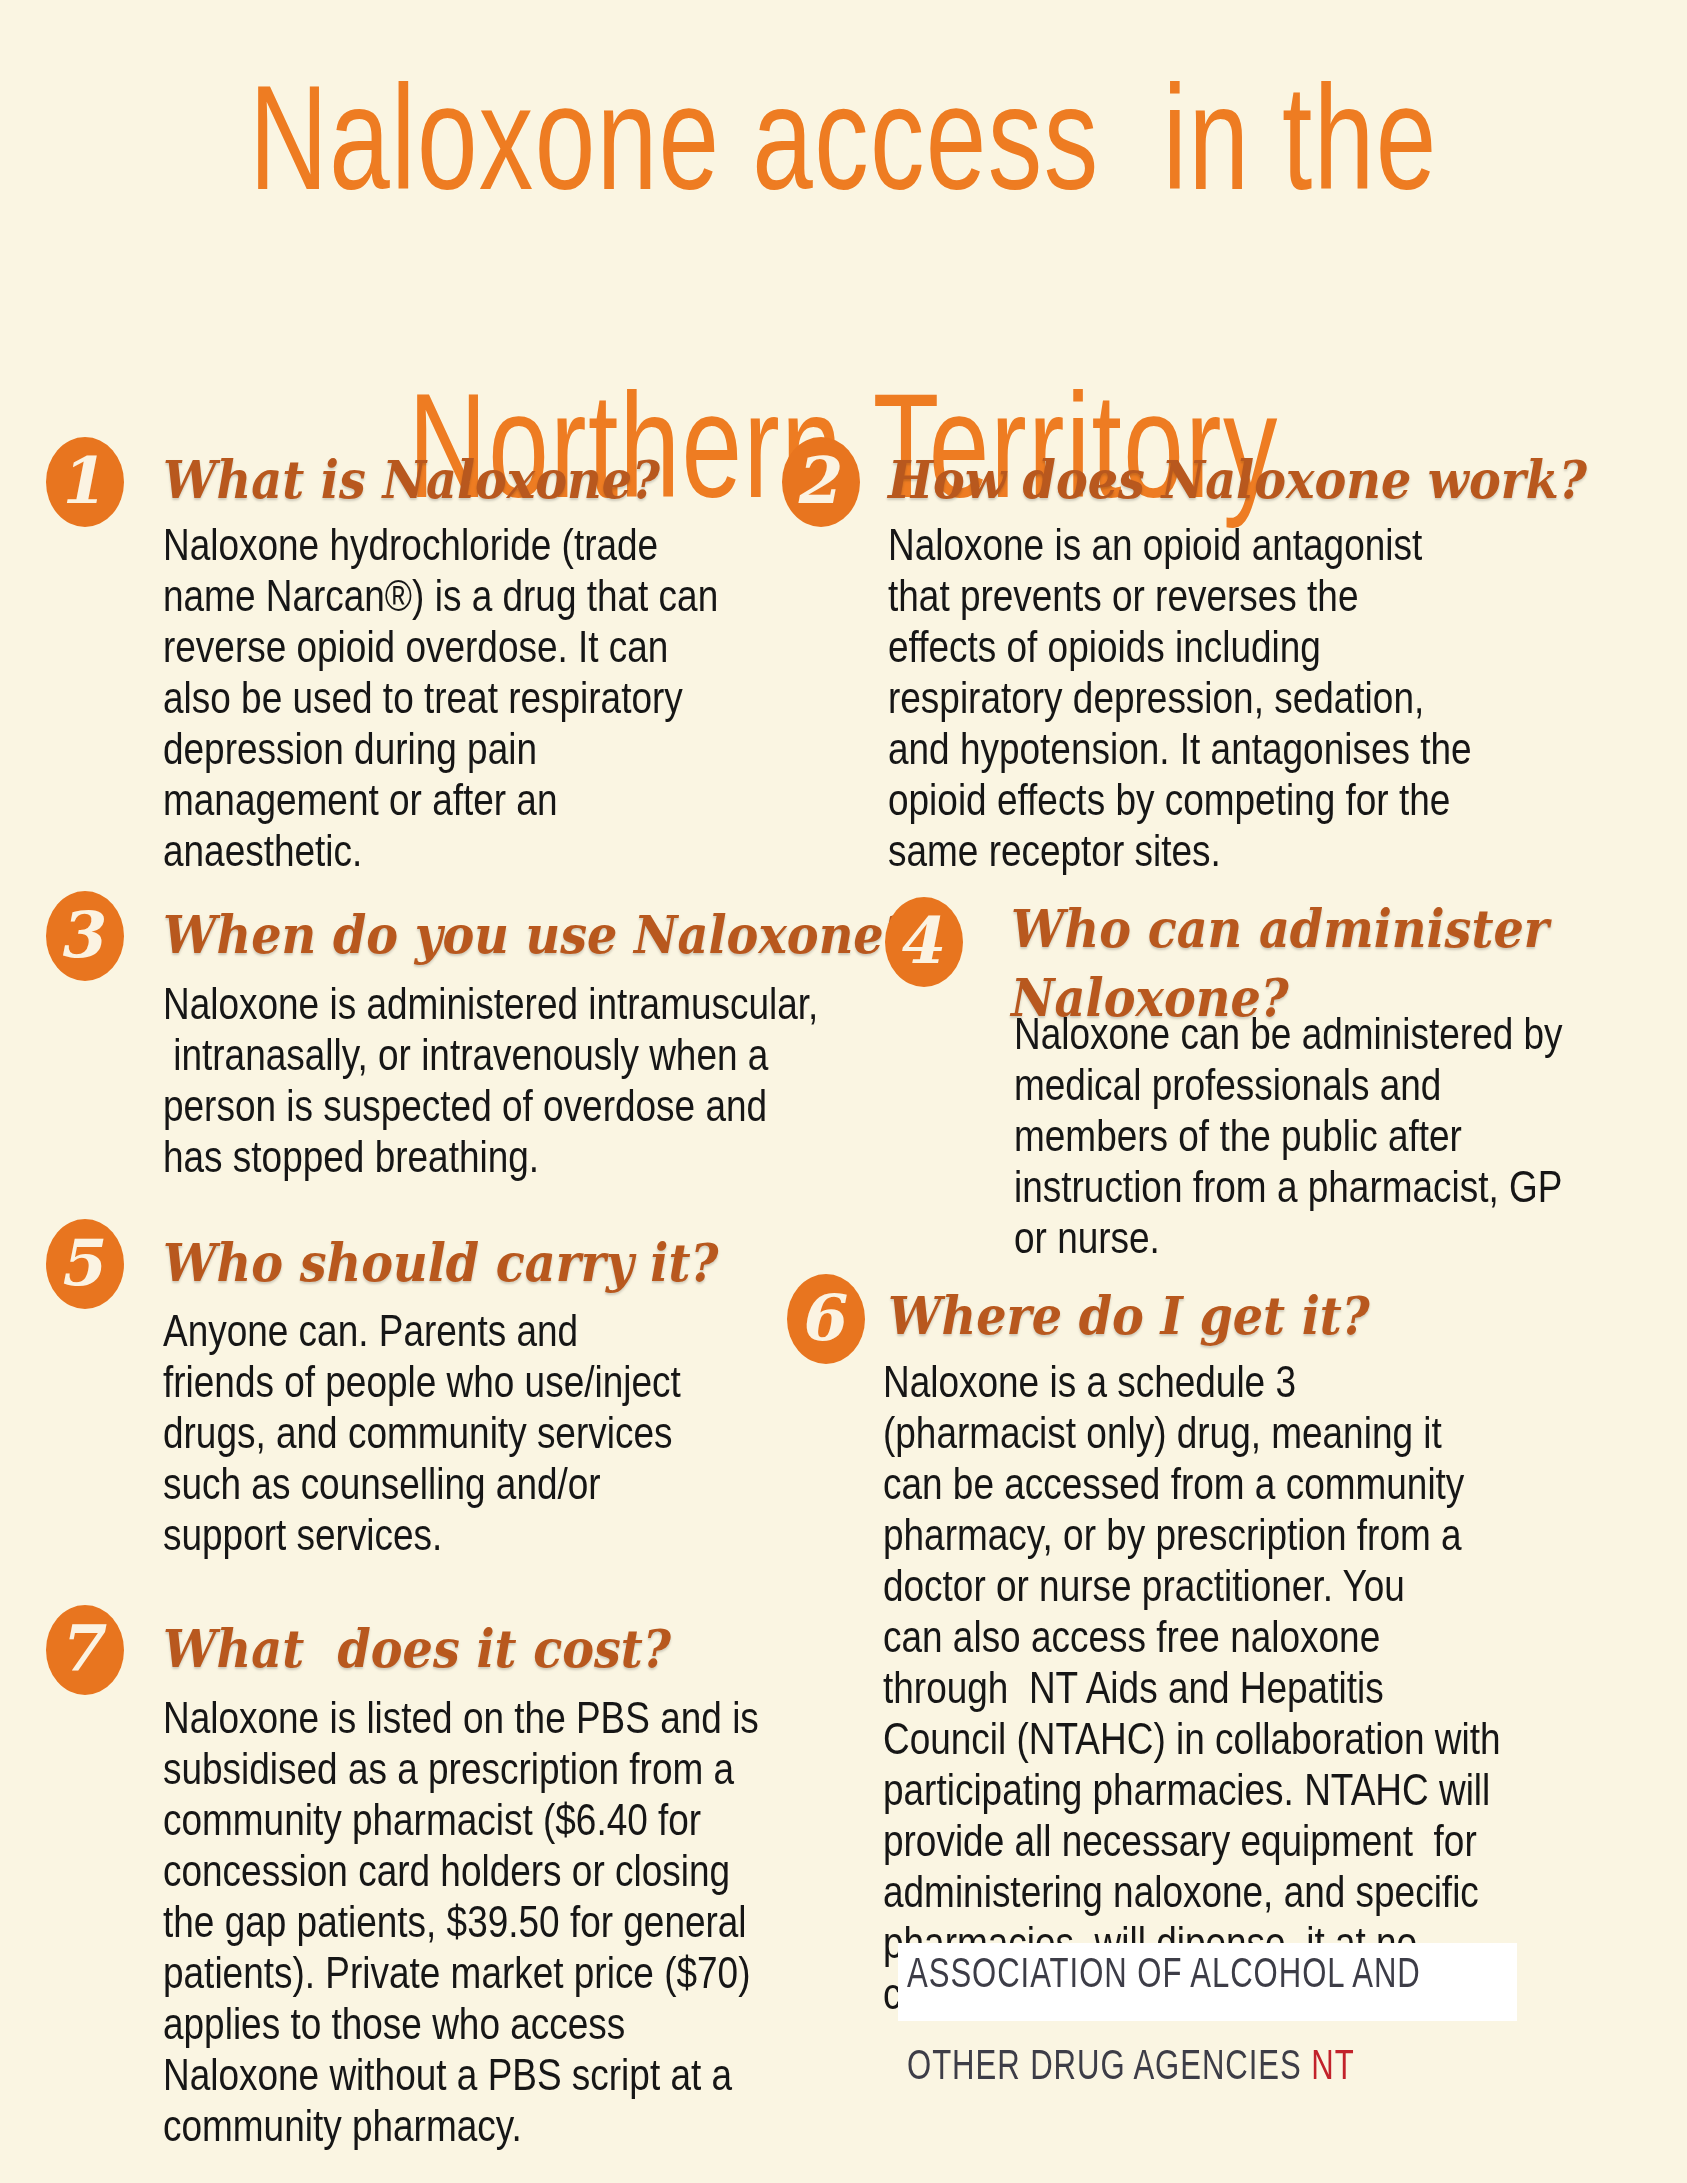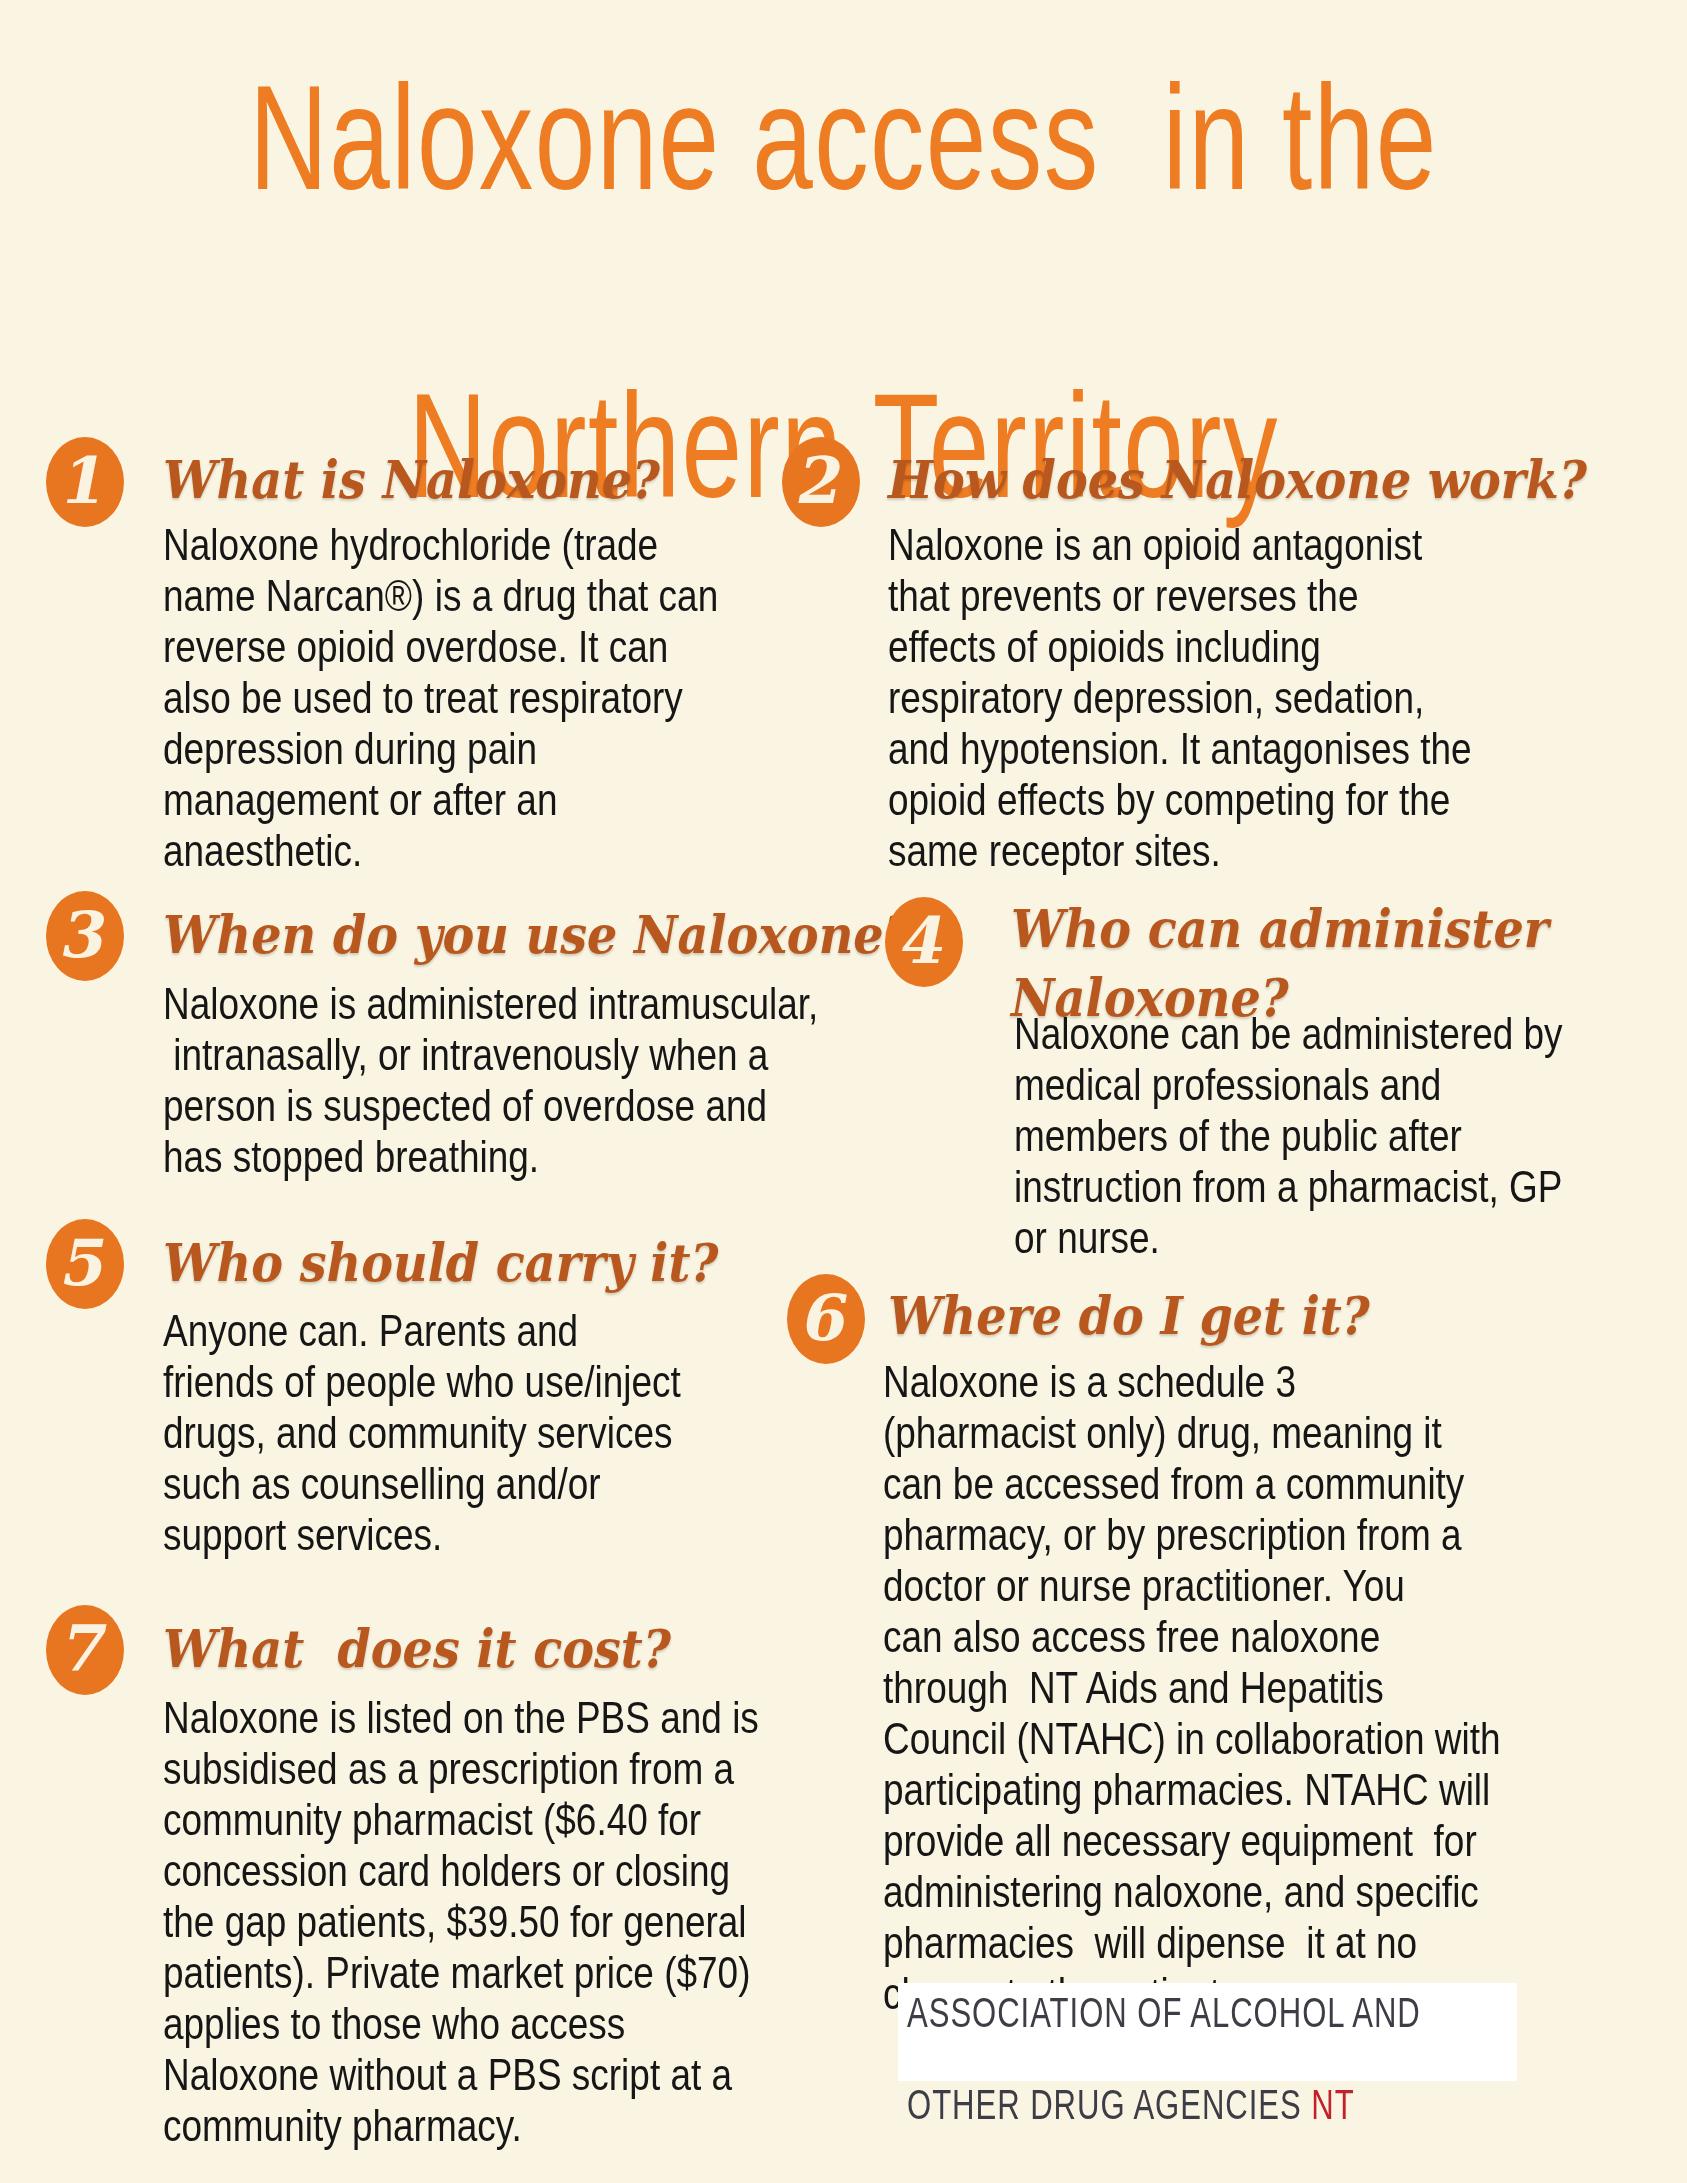--- a/index.html
+++ b/index.html
@@ -52,22 +52,22 @@
     position:absolute;
     color:#161616;
     font-size:44px;
     line-height:51px;
     white-space:pre;
     transform:scaleX(0.84);
     transform-origin:0 0;
   }
   .logo-box{
     position:absolute;
-    left:898px;top:1983px;
-    width:619px;height:98px;
+    left:898px;top:1943px;
+    width:619px;height:78px;
     background:#ffffff;
   }
   .logo-text{
     position:absolute;
     left:9.3px;top:6.6px;
     color:#3d3d47;
     font-size:42px;
     line-height:46px;
     letter-spacing:1.3px;
     white-space:pre;

